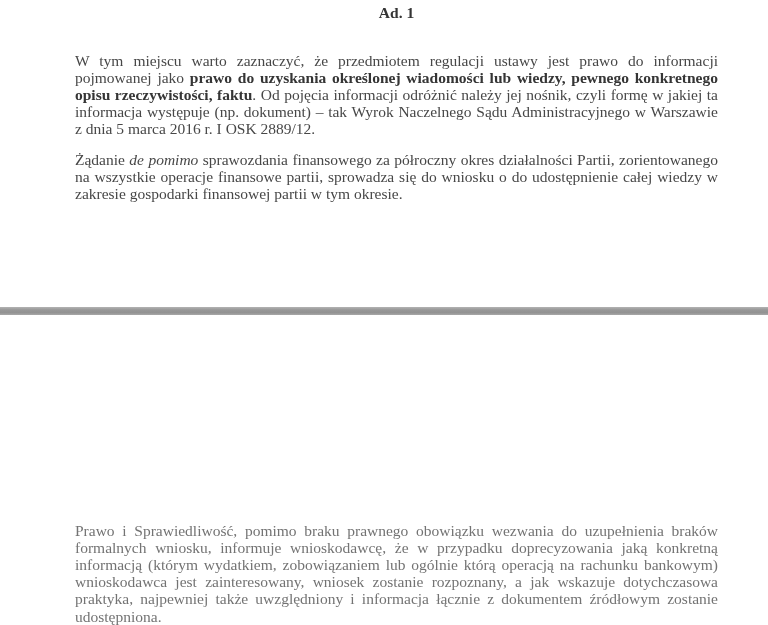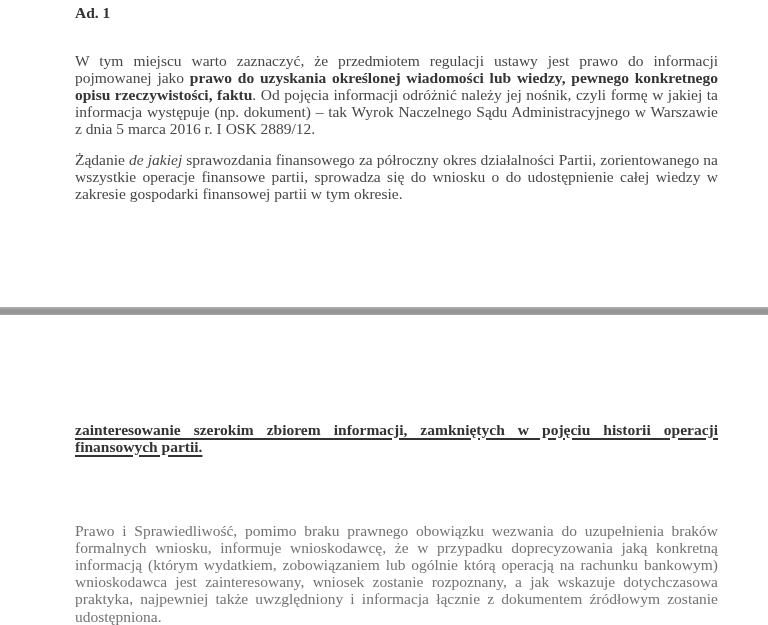--- a/index.html
+++ b/index.html
@@ -22,21 +22,21 @@
     width: 643px;
     font-size: 15.5px;
     line-height: 17.2px;
     text-align: justify;
     text-justify: inter-word;
   }
   .section-label {
     top: 4px;
     font-weight: bold;
     color: #3a3a3a;
-    text-align: left;
+    text-align: center;
   }
   .para-regulation { top: 36px; }
   .para-request    { top: 135px; }
   .para-regulation strong,
   .heading-underlined,
   .section-label {
     font-weight: bold;
     color: #353535;
   }
   .para-request em {
@@ -62,22 +62,21 @@
 </style>
 </head>
 <body>
 
 <div class="page">
 
   <div class="block section-label">Ad. 1</div>
 
   <p class="block para-regulation"><span>W tym miejscu warto zaznaczyć, że przedmiotem regulacji ustawy jest prawo do informacji pojmowanej jako </span><strong>prawo do uzyskania określonej wiadomości lub wiedzy, pewnego konkretnego opisu rzeczywistości, faktu</strong><span>. Od pojęcia informacji odróżnić należy jej nośnik, czyli formę w jakiej ta informacja występuje (np. dokument) – tak Wyrok Naczelnego Sądu Administracyjnego w Warszawie z dnia 5 marca 2016 r. I OSK 2889/12.</span></p>
 
-  <p class="block para-request"><span>Żądanie </span><em>de jakiej</em><span> sprawozdania finansowego za półroczny okres działalności Partii, zorientowanego na wszystkie operacje finansowe partii, sprowadza się do wniosku o do udostępnienie całej wiedzy w zakresie gospodarki finansowej partii w tym okresie.</span></p>
+  <p class="block para-request"><span>Żądanie </span><em>de pomimo</em><span> sprawozdania finansowego za półroczny okres działalności Partii, zorientowanego na wszystkie operacje finansowe partii, sprowadza się do wniosku o do udostępnienie całej wiedzy w zakresie gospodarki finansowej partii w tym okresie.</span></p>
 
   <div class="page-break-bar"></div>
 
-  <p class="block heading-underlined">zainteresowanie szerokim zbiorem informacji, zamkniętych w pojęciu historii operacji finansowych partii.</p>
 
 
   <p class="block para-clarification">Prawo i Sprawiedliwość, pomimo braku prawnego obowiązku wezwania do uzupełnienia braków formalnych wniosku, informuje wnioskodawcę, że w przypadku doprecyzowania jaką konkretną informacją (którym wydatkiem, zobowiązaniem lub ogólnie którą operacją na rachunku bankowym) wnioskodawca jest zainteresowany, wniosek zostanie rozpoznany, a jak wskazuje dotychczasowa praktyka, najpewniej także uwzględniony i informacja łącznie z dokumentem źródłowym zostanie udostępniona.</p>
 
 </div>
 
 </body></html>

